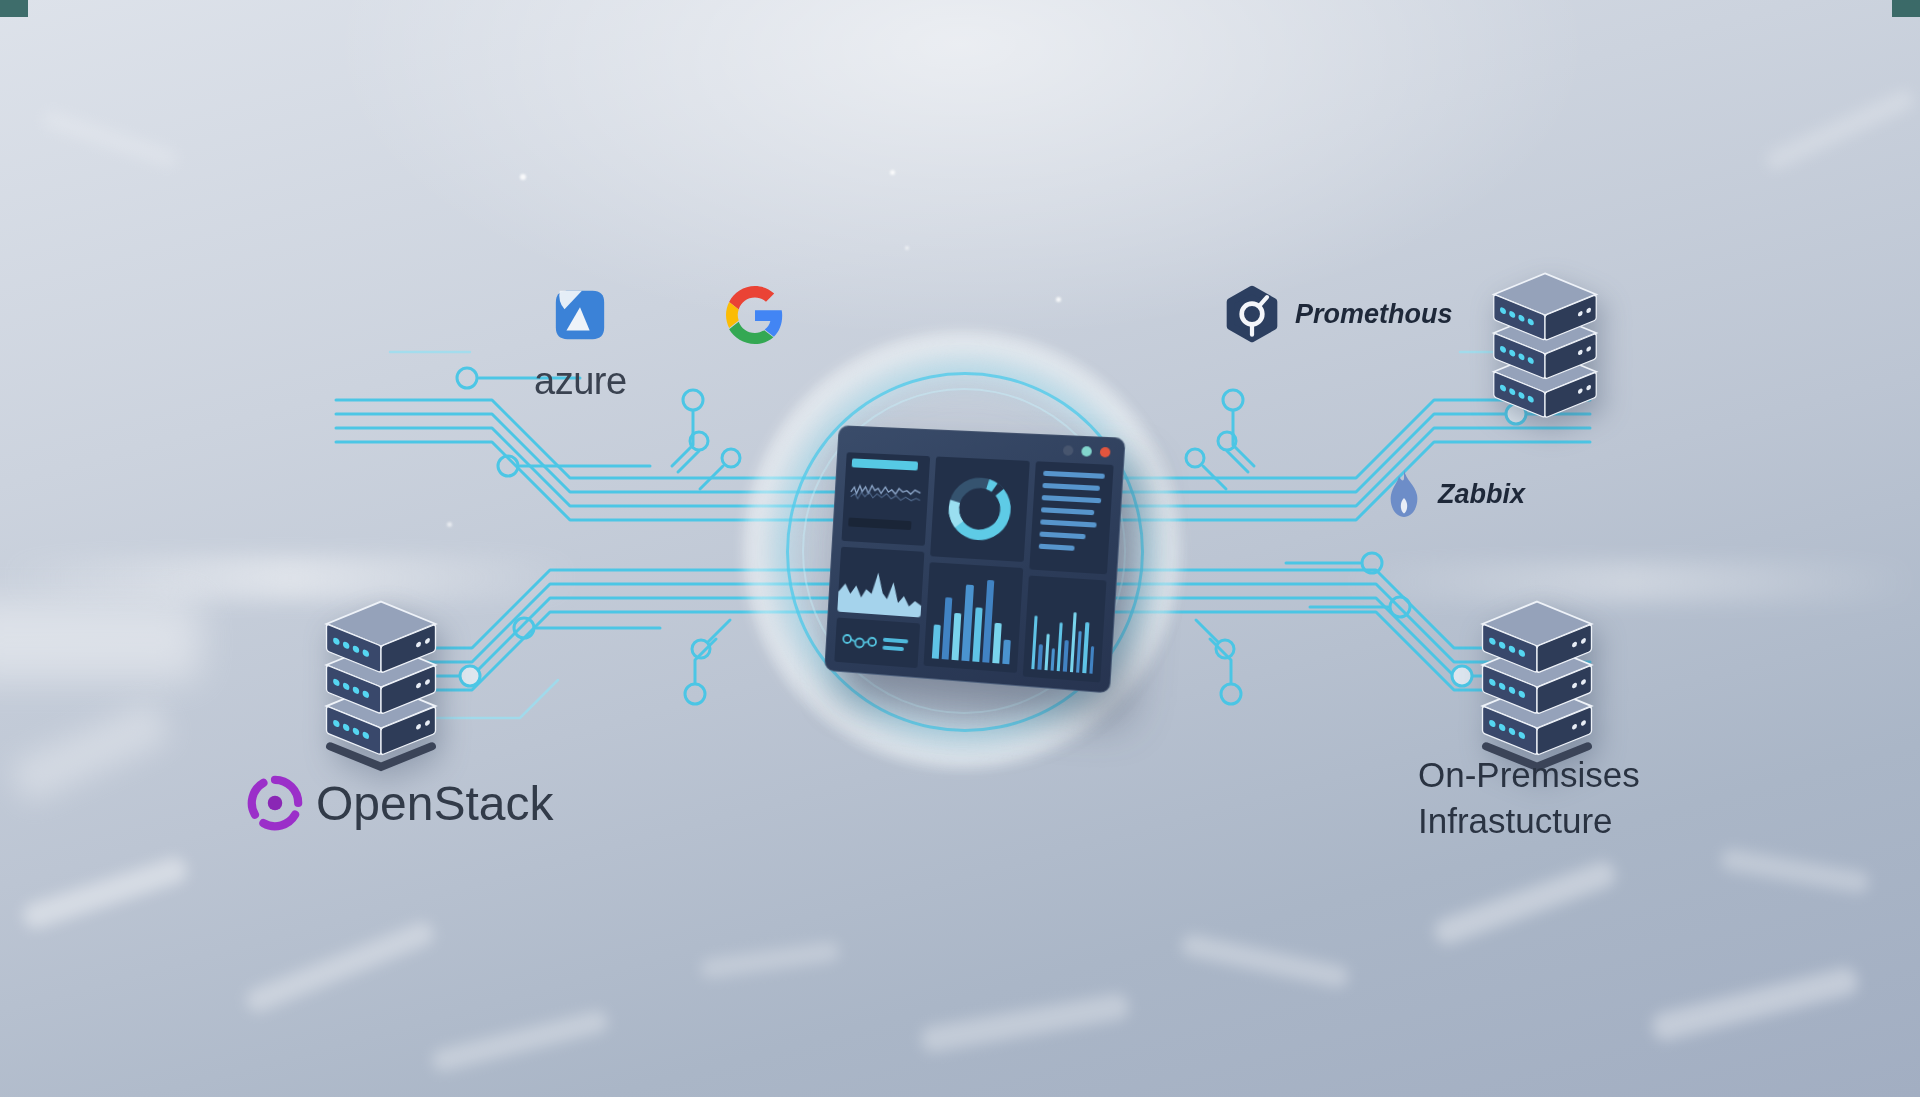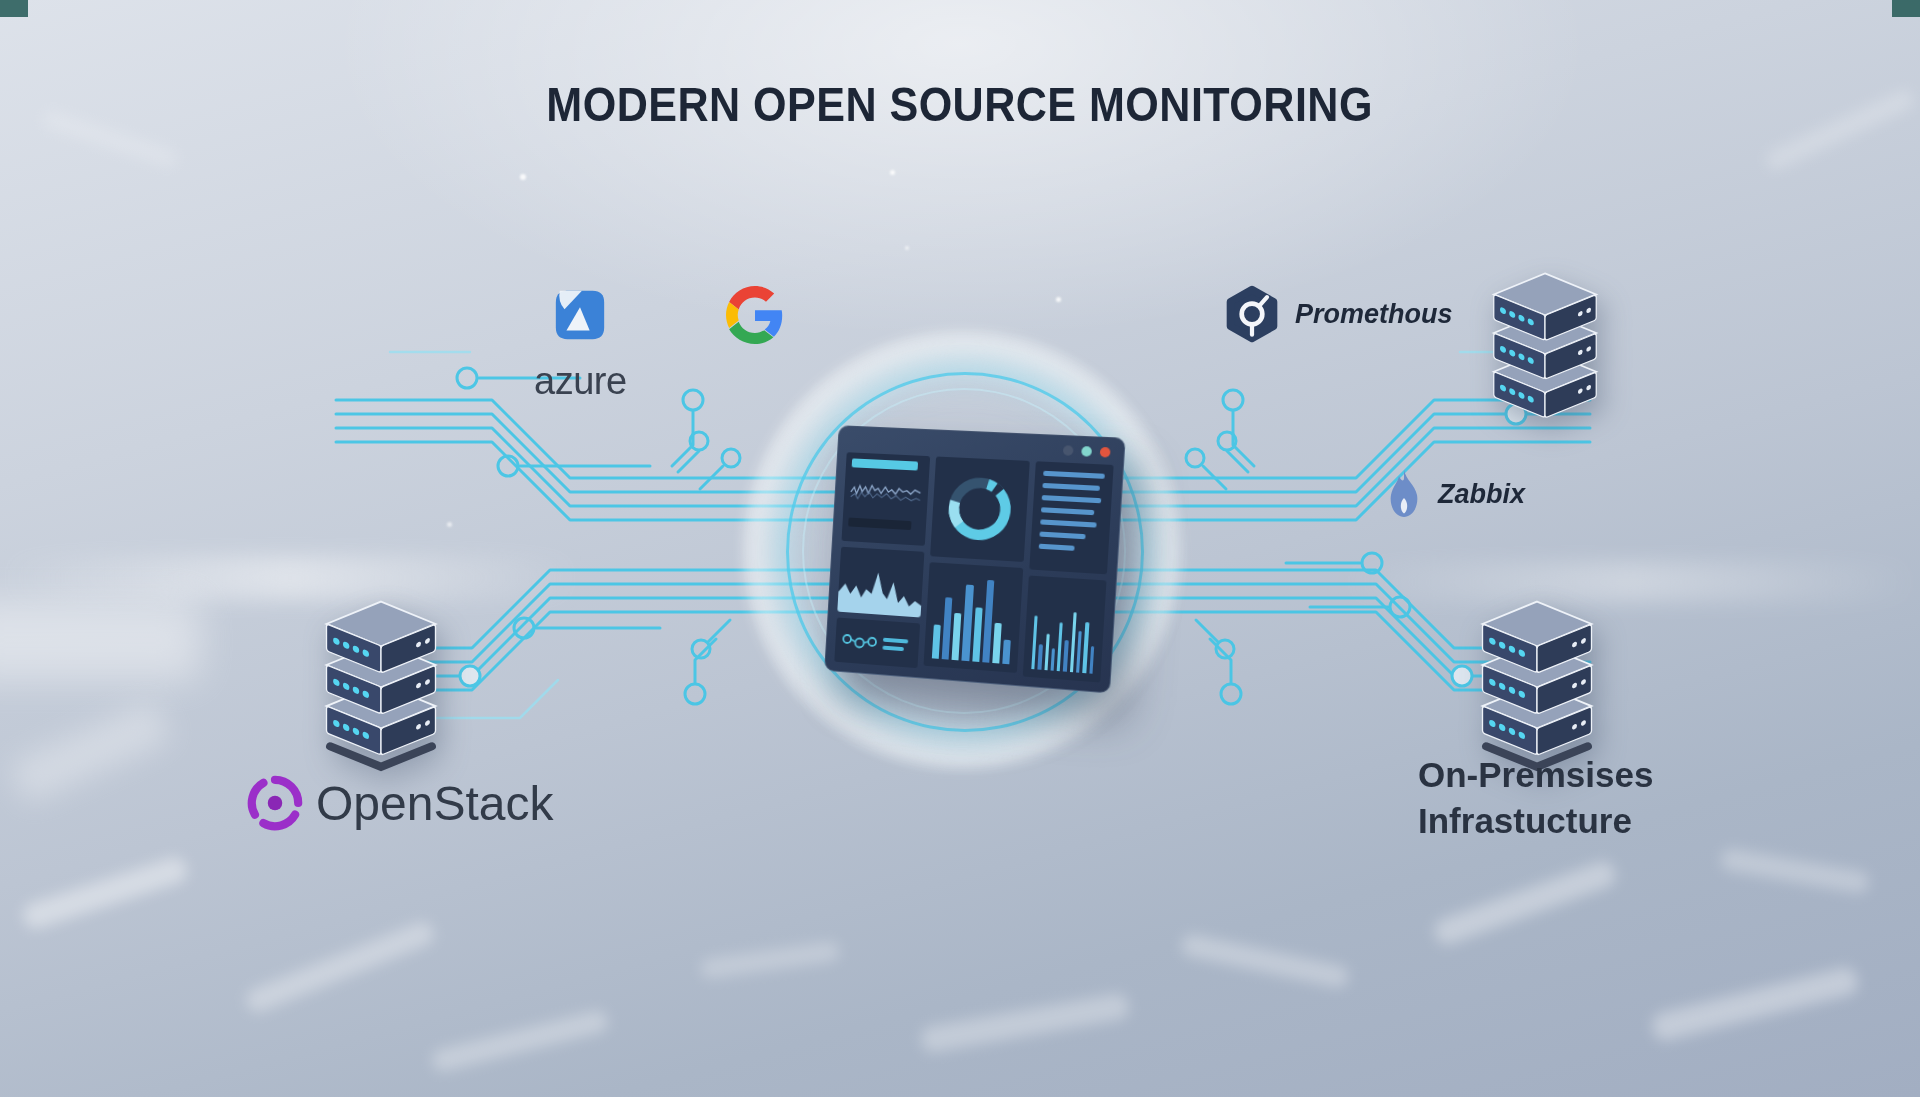--- a/index.html
+++ b/index.html
@@ -71,21 +71,21 @@
   .google-node{left:726px;top:286px;}
   
   .prom-node{left:1222px;top:284px;gap:13px;}
   .tool-label{font-size:27px;font-weight:700;color:#1e2839;font-style:italic;}
   
   .zabbix-node{left:1382px;top:468px;gap:12px;}
   
   .openstack-node{left:246px;top:774px;gap:12px;}
   .os-label{font-size:48px;font-weight:500;color:#323b49;text-align:center;}
   
-  .onprem{left:1418px;top:752px;display:block;font-size:35px;font-weight:700;color:#2a3342;line-height:1.32;}
+  .onprem{left:1418px;top:752px;display:block;font-size:35px;font-weight:400;color:#2a3342;line-height:1.32;}
   
   .server{position:absolute;z-index:5;filter:drop-shadow(6px 12px 14px rgba(70,85,110,.4));}
   
   .headline{position:absolute;left:0;width:100%;text-align:center;z-index:6;color:#1d2636;font-weight:700;}
   .headline>span{display:inline-block;transform:scaleX(.88);letter-spacing:.5px;white-space:nowrap;}
   .title{top:76px;font-size:49px;}
   .subtitle{top:970px;font-size:50px;}
 </style>
 </head>
 <body>
@@ -364,17 +364,14 @@
       <circle cx="30" cy="30" r="7.5" fill="#8a27b5"></circle>
     </svg>
     <span class="node-label os-label">OpenStack</span>
   </div>
 
   <div class="node onprem">
     <div>On-Premsises</div>
     <div>Infrastucture</div>
   </div>
 
-  <div class="headline title">
-    <span>MODERN OPEN SOURCE MONITORING</span>
-  </div>
 
 </div>
 
 </body></html>

